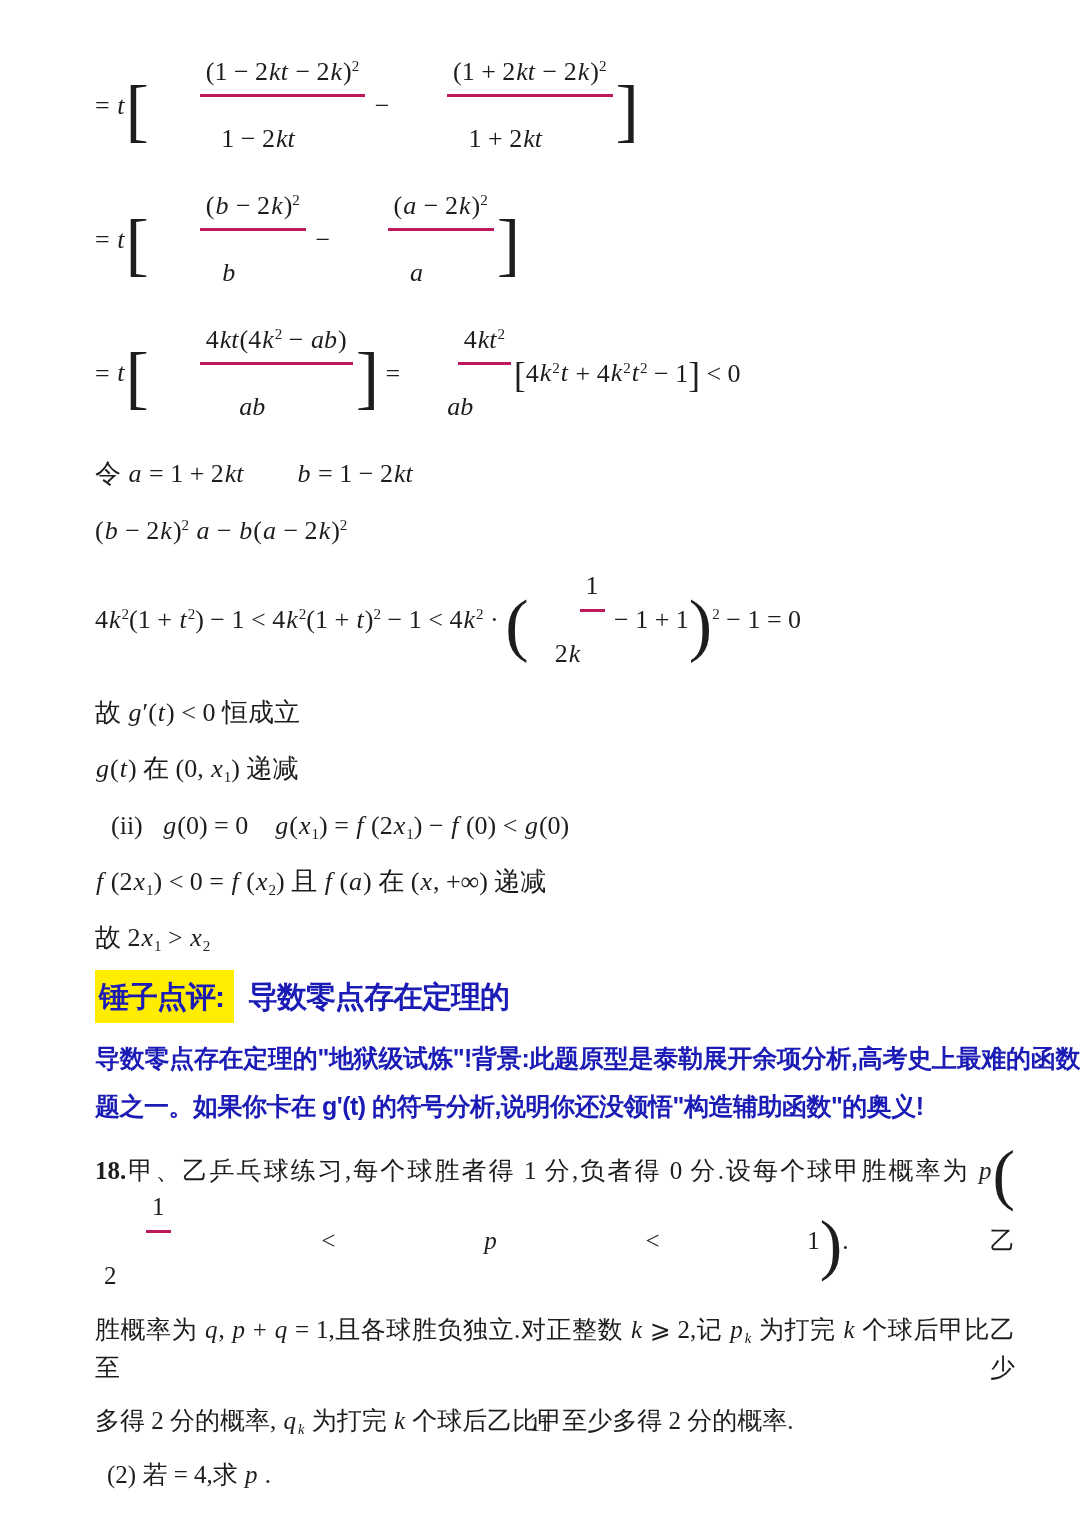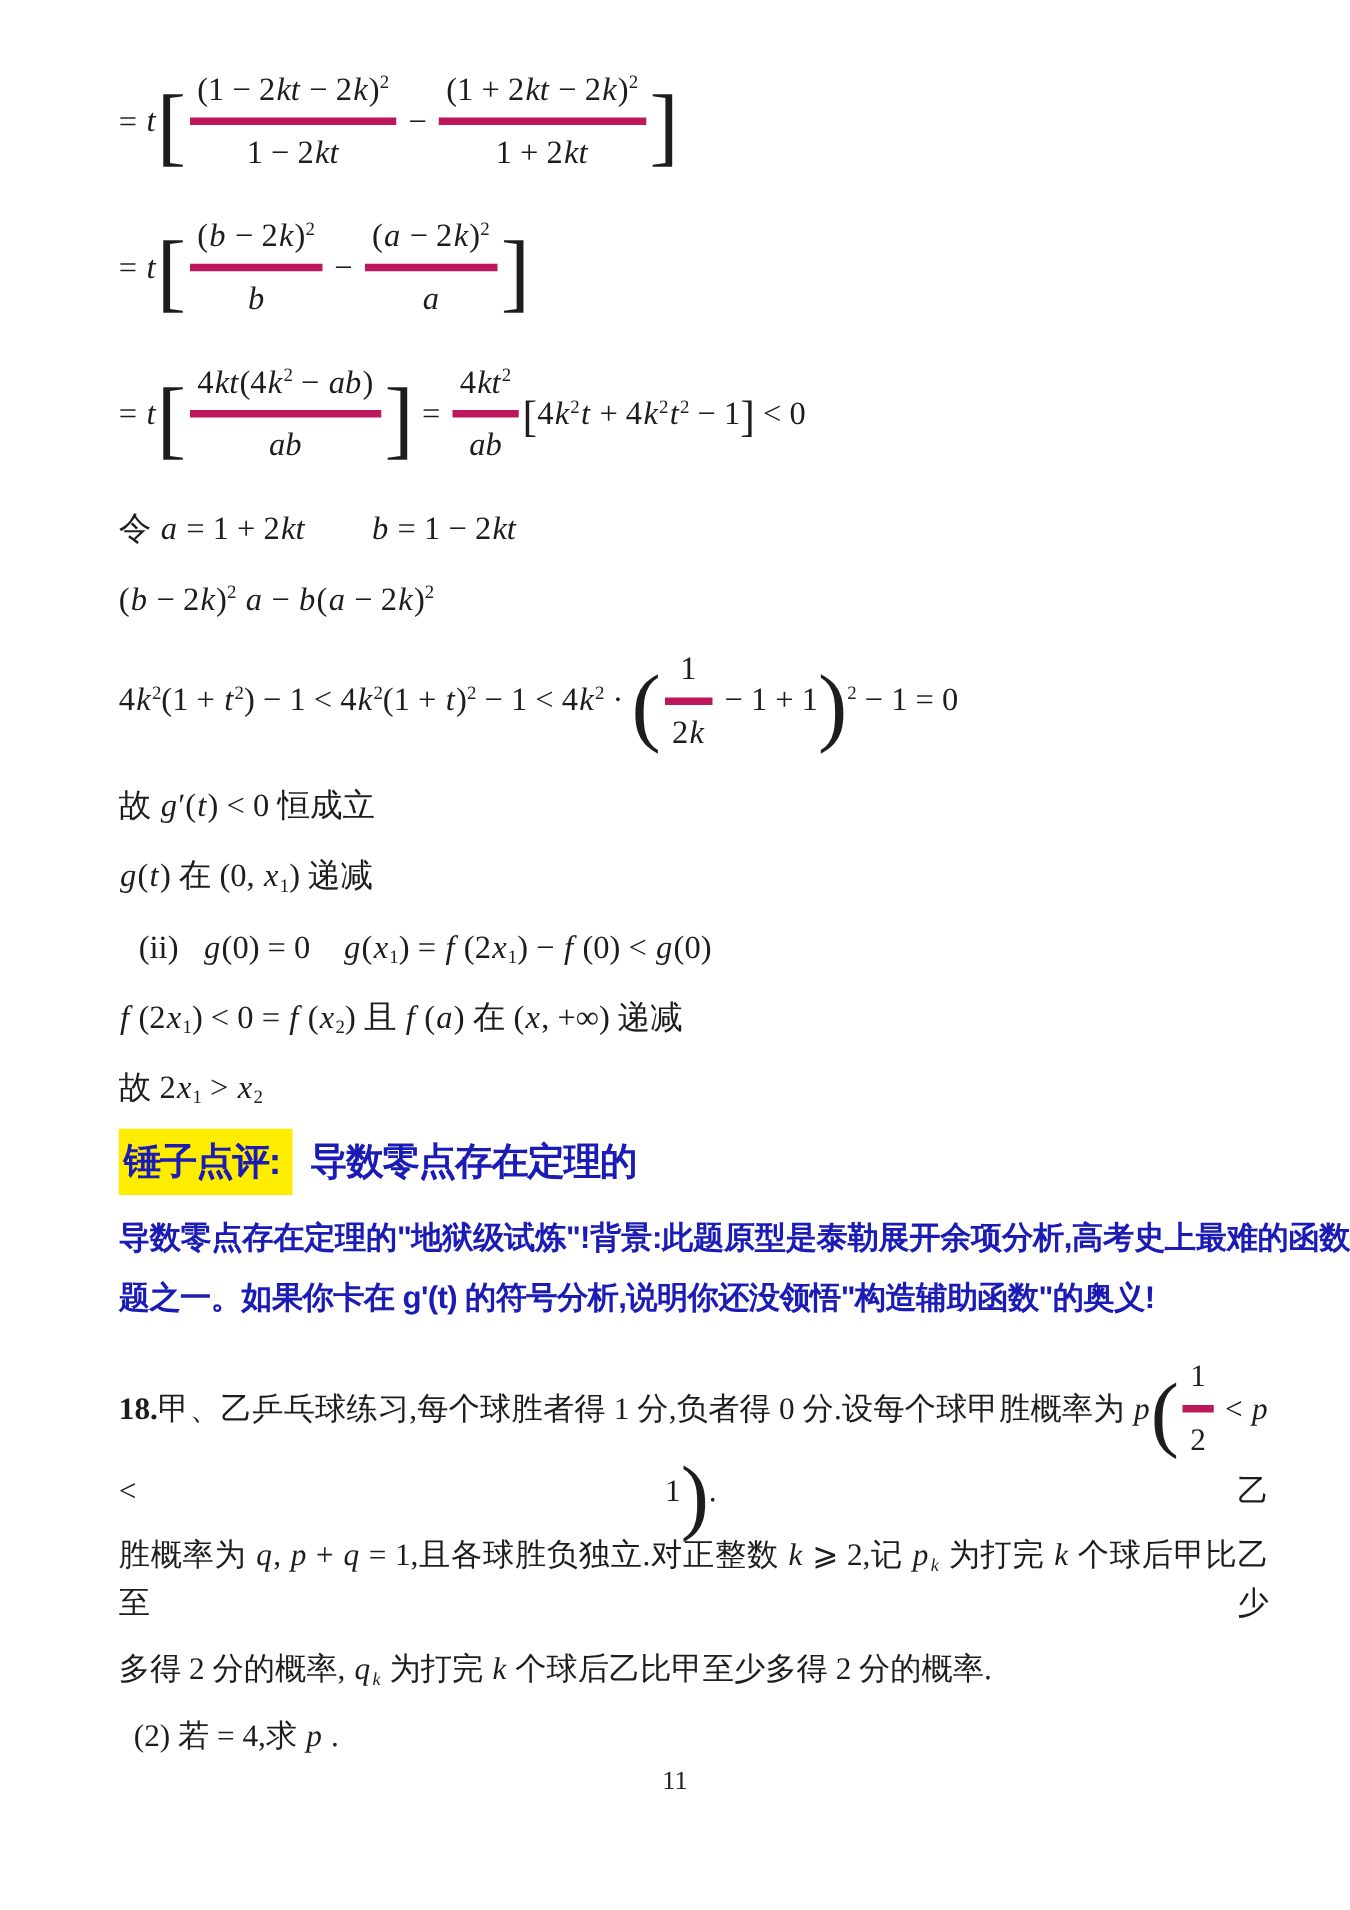--- a/index.html
+++ b/index.html
@@ -26,22 +26,22 @@
     margin:0 0 20px 0;
     white-space:nowrap;
   }
   .eq{margin-bottom:28px;}
   .ind{padding-left:16px;}
   .subq{padding-left:12px;}
   .ml i{font-style:italic;padding:0 1px;}
   .ml sup{font-size:.58em;vertical-align:.62em;line-height:0;}
   .ml sub{font-size:.58em;vertical-align:-.3em;line-height:0;}
   .fr{display:inline-block;vertical-align:middle;text-align:center;margin:0 3px;transform:translateY(-3px);}
-  .nu{display:block;padding:2px 6px 4px;border-bottom:6px solid #be185d;}
-  .de{display:block;padding:4px 6px 0;}
+  .nu{display:block;padding:2px 6px 4px;border-bottom:3px solid #be185d;margin-left:48px;}
+  .de{display:block;padding:4px 6px 0;margin-top:20px;}
   .bb{font-size:2.7em;line-height:0;vertical-align:middle;position:relative;top:2px;letter-spacing:0;}
   .bk{font-size:1.35em;line-height:0;vertical-align:middle;position:relative;top:1px;}
   .hi{font-size:.55em;vertical-align:1.55em;line-height:0;}
   
   .comment-title{
     margin:6px 0 16px 0;
     font-family:"Liberation Sans","DejaVu Sans",sans-serif;
     font-weight:700;
     font-size:30px;
     color:var(--accent_blue);

